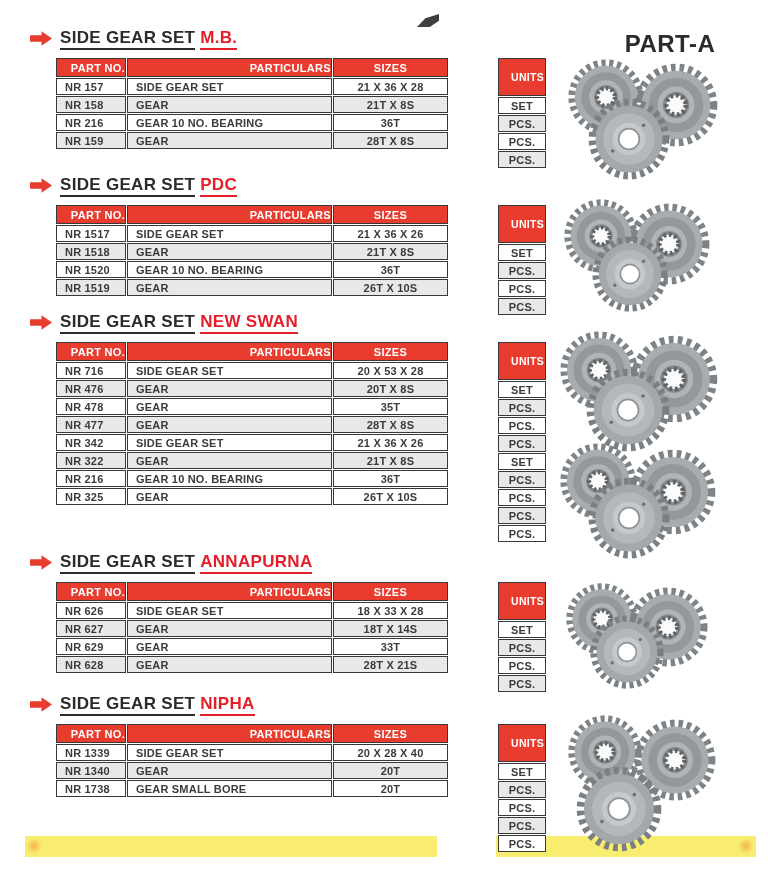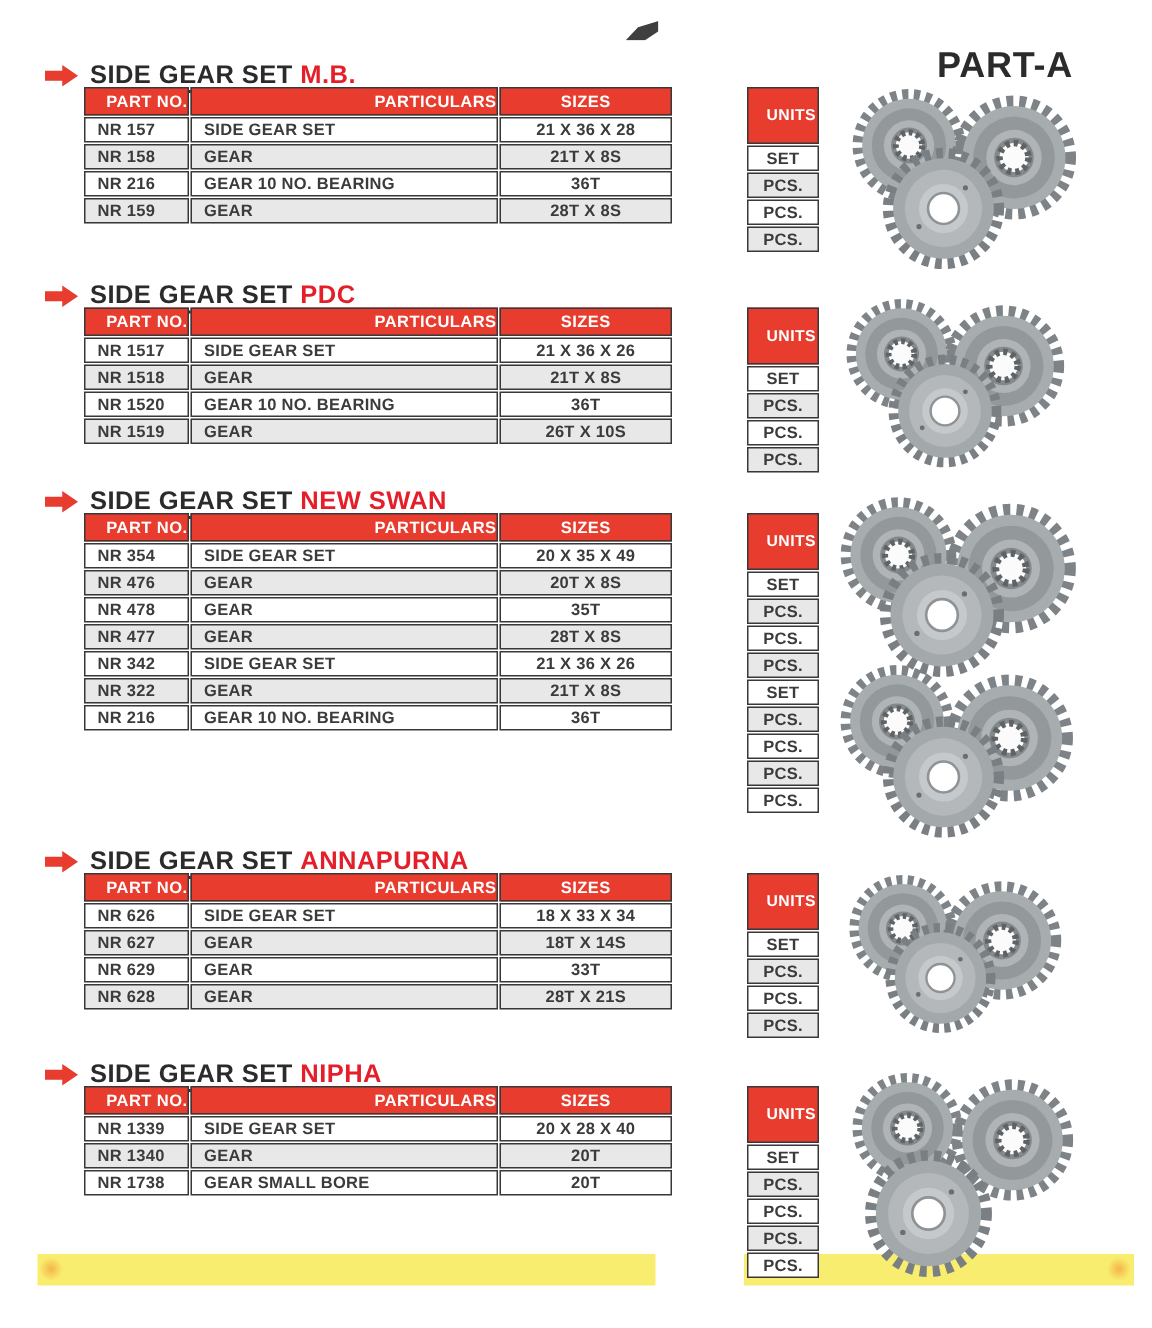--- a/index.html
+++ b/index.html
@@ -17,21 +17,21 @@
   .band-glow{position:absolute;top:838px;width:16px;height:16px;border-radius:50%;
      background:radial-gradient(circle,#f5b54a 0%,rgba(245,181,74,0) 70%);z-index:1;}
 
   .part-label{position:absolute;top:30px;left:600px;width:140px;text-align:center;
      font-size:24px;font-weight:bold;color:var(--ink);letter-spacing:.5px;z-index:2;}
 
   .corner-mark{position:absolute;left:417px;top:14px;width:22px;height:13px;background:#3f3f3f;
      clip-path:polygon(0 100%,38% 32%,100% 0,100% 52%,58% 100%);z-index:2;}
 
   .sec{position:absolute;left:0;width:768px;z-index:2;}
-  .sec-title{position:absolute;left:30px;top:0;display:flex;align-items:center;gap:7px;margin-top:12px;}
+  .sec-title{position:absolute;left:30px;top:0;display:flex;align-items:center;gap:7px;}
   .arrow-icon{flex:0 0 auto;display:block;}
   .sec-title .txt{font-size:17px;font-weight:bold;letter-spacing:.3px;white-space:nowrap;}
   .sec-title .prefix{color:var(--ink);border-bottom:2px solid var(--ink);padding-bottom:1px;}
   .sec-title .brand{color:var(--brand-red);border-bottom:2px solid var(--brand-red);
      padding-bottom:1px;margin-left:5px;}
 
   table.parts{position:absolute;left:55px;width:390px;border-collapse:separate;
      border-spacing:1px;table-layout:fixed;}
   table.units{position:absolute;left:497px;width:50px;border-collapse:separate;
      border-spacing:1px;table-layout:fixed;}
@@ -226,23 +226,23 @@
         </colgroup>
         <thead>
           <tr>
             <th>PART NO.</th>
             <th>PARTICULARS</th>
             <th class="c">SIZES</th>
           </tr>
         </thead>
         <tbody>
           <tr>
-            <td>NR 354</td>
-            <td>SIDE GEAR SET</td>
-            <td class="c">20 X 35 X 49</td>
+            <td>NR 716</td>
+            <td>SIDE GEAR SET</td>
+            <td class="c">20 X 53 X 28</td>
           </tr>
           <tr class="alt">
             <td>NR 476</td>
             <td>GEAR</td>
             <td class="c">20T X 8S</td>
           </tr>
           <tr>
             <td>NR 478</td>
             <td>GEAR</td>
             <td class="c">35T</td>
@@ -259,20 +259,25 @@
           </tr>
           <tr class="alt">
             <td>NR 322</td>
             <td>GEAR</td>
             <td class="c">21T X 8S</td>
           </tr>
           <tr>
             <td>NR 216</td>
             <td>GEAR 10 NO. BEARING</td>
             <td class="c">36T</td>
+          </tr>
+          <tr>
+            <td>NR 325</td>
+            <td>GEAR</td>
+            <td class="c">26T X 10S</td>
           </tr>
         </tbody>
       </table>
       <table class="units" style="top: 29px;">
         <thead>
           <tr>
             <th class="c">UNITS</th>
           </tr>
         </thead>
         <tbody>
@@ -323,21 +328,21 @@
           <tr>
             <th>PART NO.</th>
             <th>PARTICULARS</th>
             <th class="c">SIZES</th>
           </tr>
         </thead>
         <tbody>
           <tr>
             <td>NR 626</td>
             <td>SIDE GEAR SET</td>
-            <td class="c">18 X 33 X 34</td>
+            <td class="c">18 X 33 X 28</td>
           </tr>
           <tr class="alt">
             <td>NR 627</td>
             <td>GEAR</td>
             <td class="c">18T X 14S</td>
           </tr>
           <tr>
             <td>NR 629</td>
             <td>GEAR</td>
             <td class="c">33T</td>

